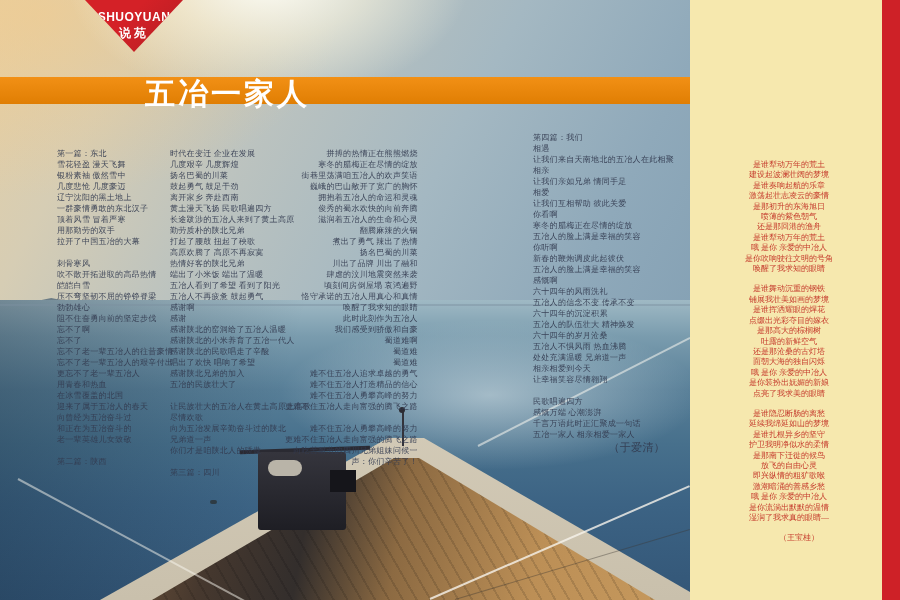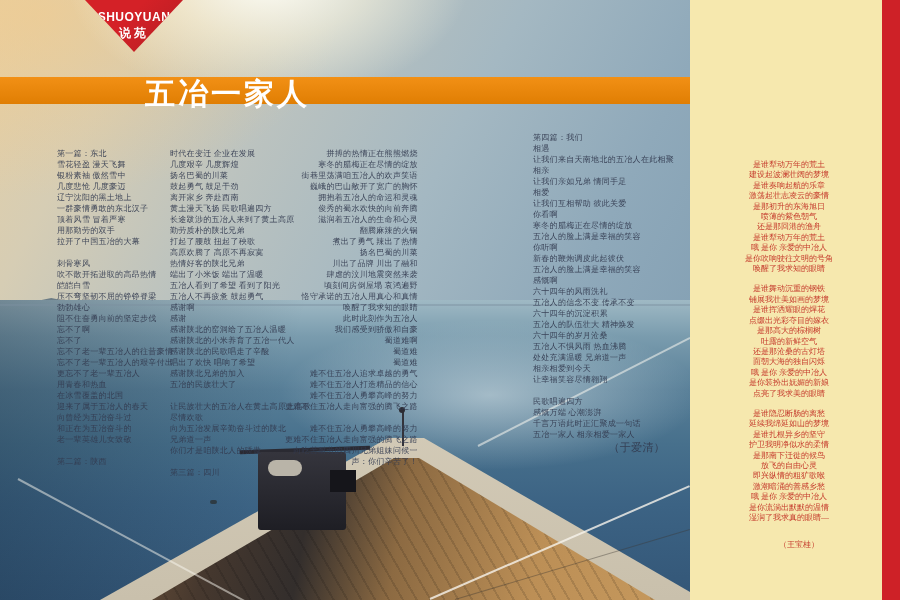--- a/index.html
+++ b/index.html
@@ -72,21 +72,21 @@
   
   .sidebar{left:690px;top:0;width:210px;height:600px;background:var(--sidebar-bg,#f6e8ae);}
   .stripe{right:0;top:0;width:18px;height:600px;background:var(--sidebar-stripe,#ce2127);}
   .sb-title{left:22px;top:92px;margin:0;color:#d0342c;font-size:20px;font-weight:bold;
     letter-spacing:7px;font-style:italic;}
   .stanza{position:static;}
   .sb-poem{left:0;top:160px;width:198px;text-align:center;color:var(--sidebar-text,#c53b2d);
     font-size:8px;line-height:10.4px;}
   .sb-poem .stanza{margin-bottom:10px;}
   .sb-poem .line{position:static;}
-  .sb-attr{position:static;display:block;margin-top:17px;padding-left:20px;font-size:8px;}
+  .sb-attr{position:static;display:block;margin-top:10px;padding-left:20px;font-size:8px;}
 </style>
 </head>
 <body>
 
 <div class="page">
 
   <div class="photo">
     <div class="sky"></div>
     <div class="mountains"></div>
     <div class="sea"></div>

